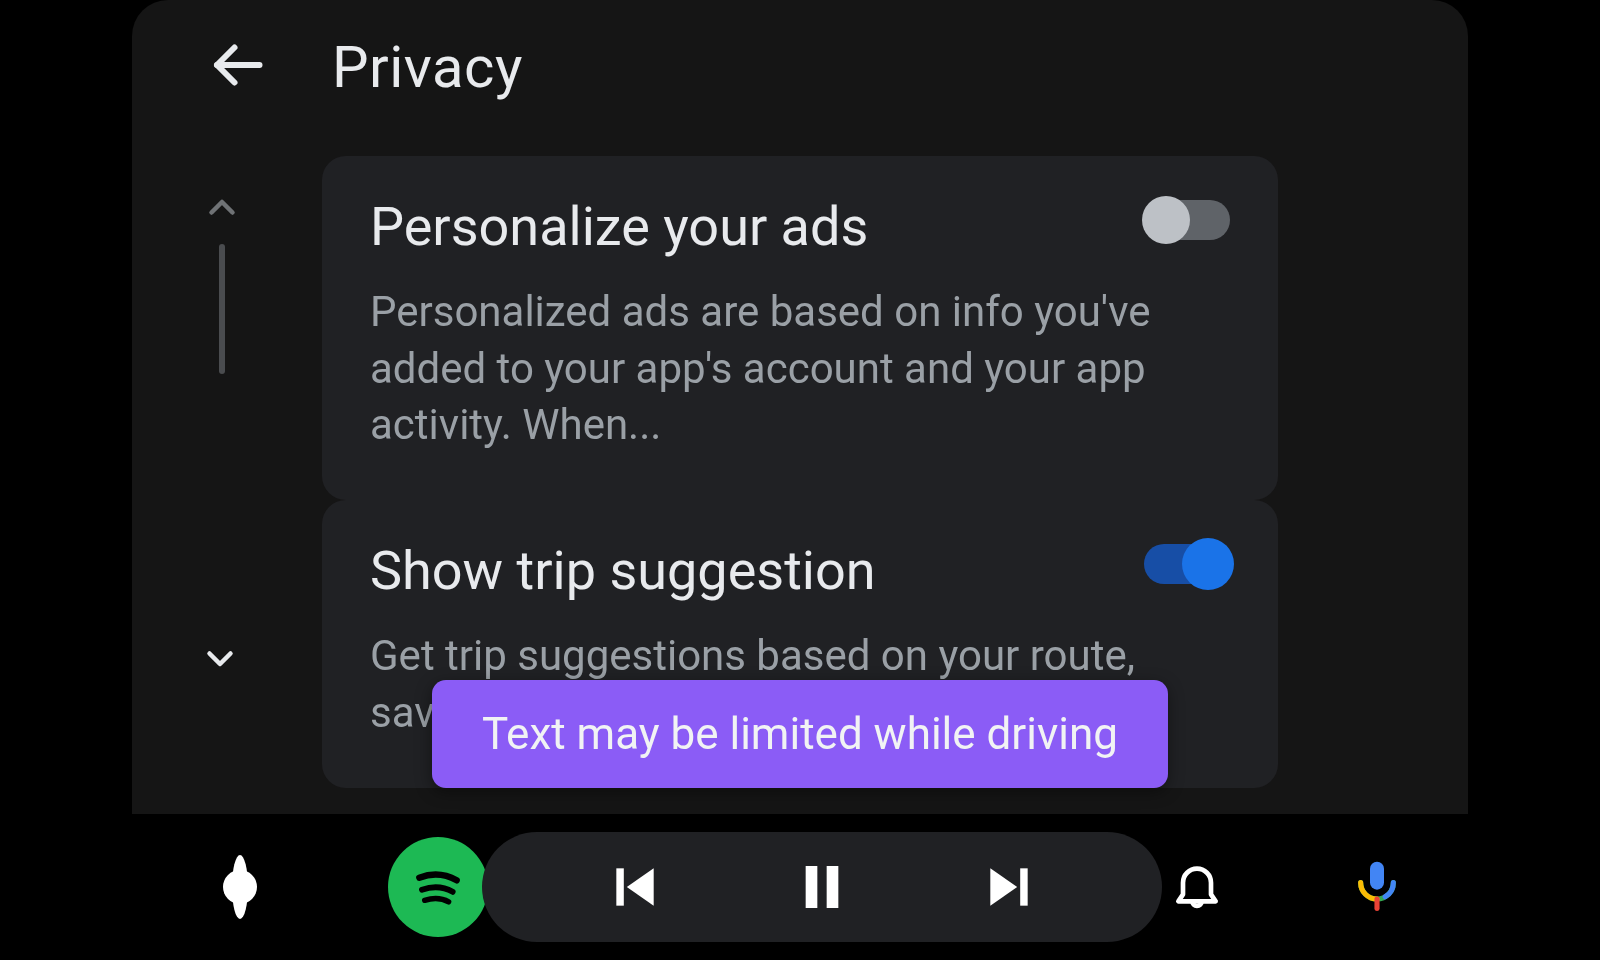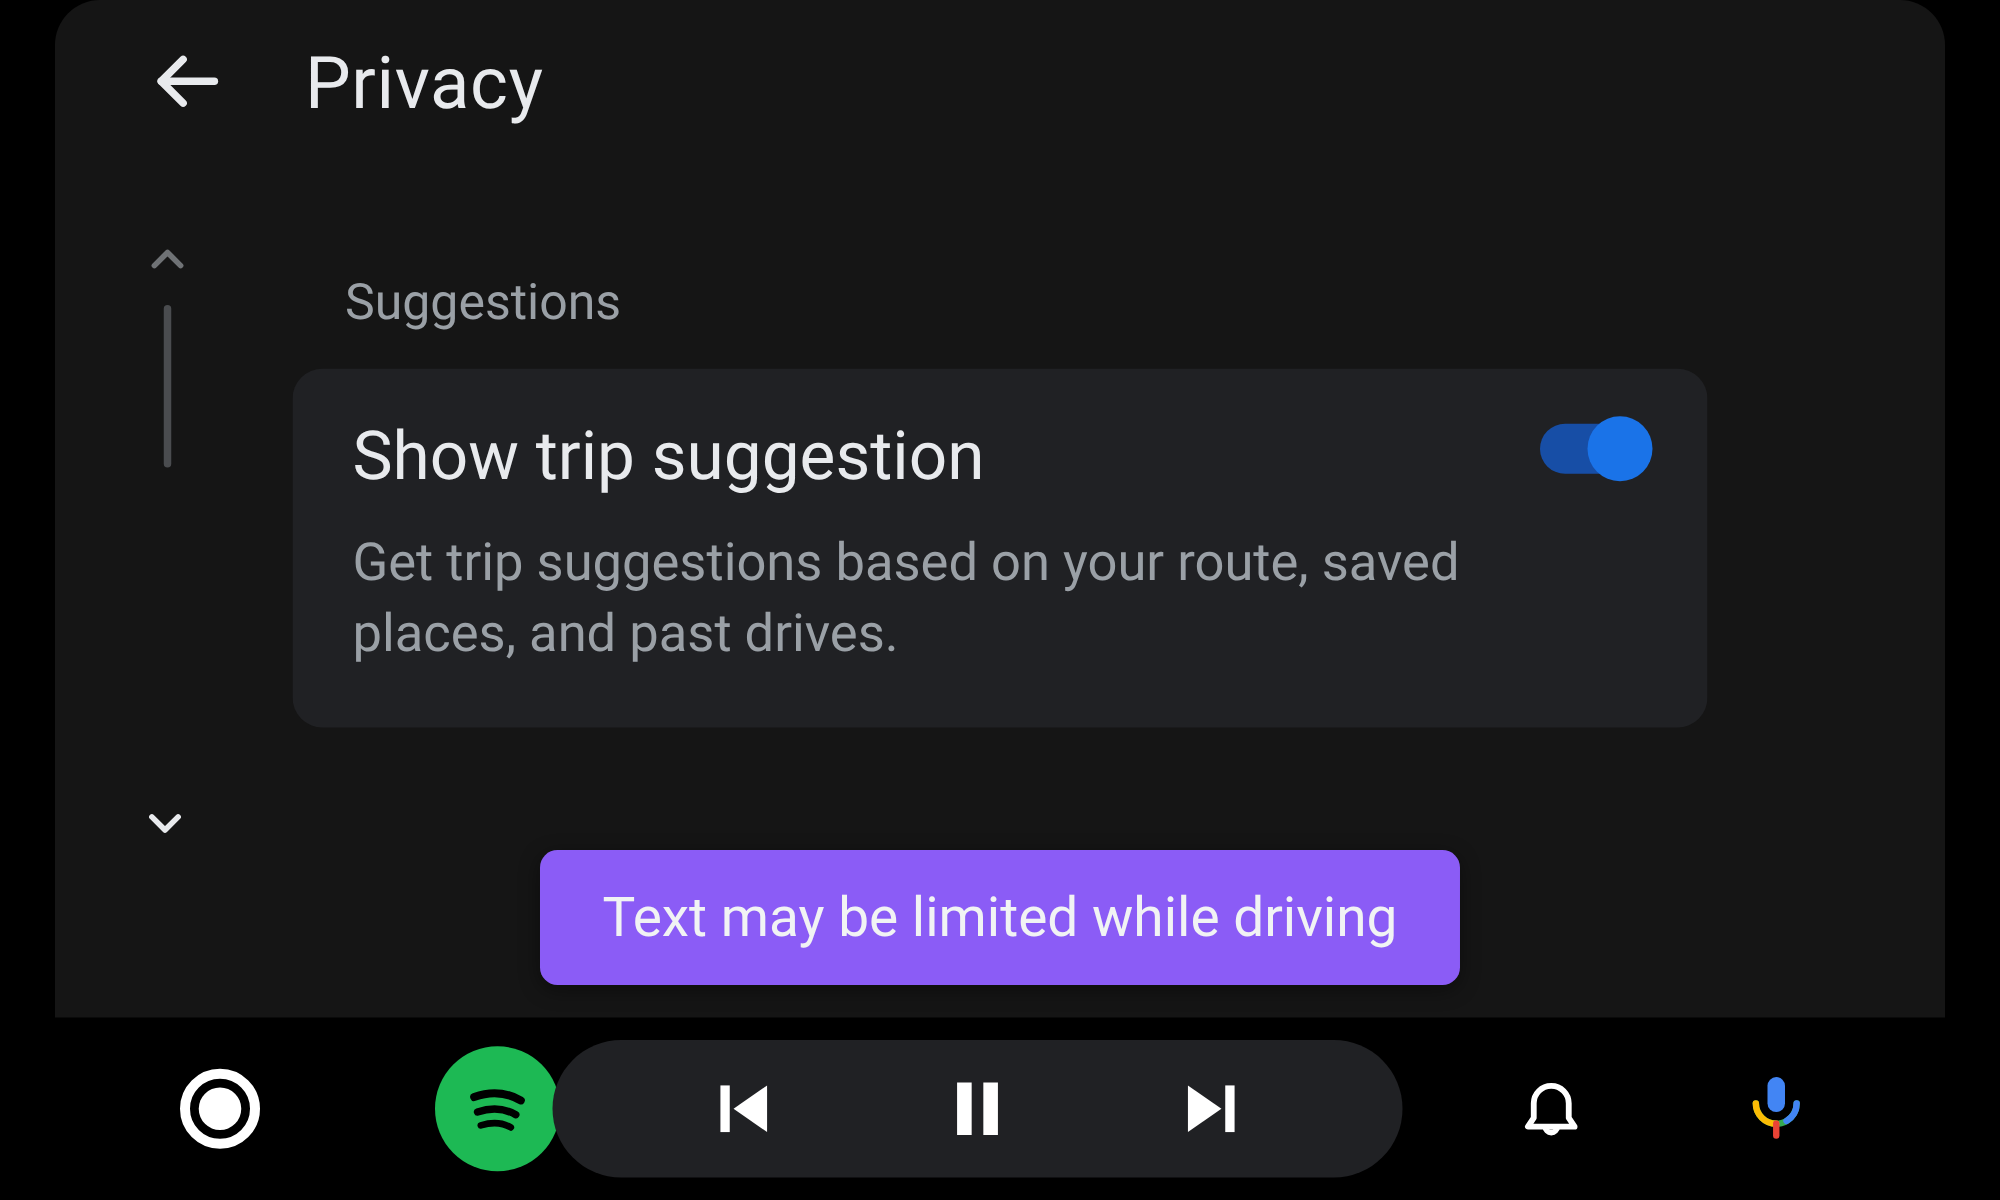--- a/index.html
+++ b/index.html
@@ -4,21 +4,21 @@
 <style>
   * { box-sizing: border-box; margin: 0; padding: 0; }
   html, body { width: 100%; height: 100%; }
   body {
     background: #000;
     font-family: Roboto, "Segoe UI", Arial, sans-serif;
     color: #e8eaed;
     overflow: hidden;
   }
   .stage {
-    width: 1512px;
+    width: 1336px;
     height: 960px;
     margin: 0 auto;
     position: relative;
     background: #000;
   }
   .surface {
     position: absolute;
     left: 0; right: 0; top: 0; bottom: 0;
     background: #151515;
     border-radius: 36px;
@@ -247,22 +247,28 @@
     <div class="chev-down-wrap">
       <div class="chev">
         <svg viewBox="0 0 24 24" fill="none" stroke="#e8eaed" stroke-width="3" stroke-linecap="round" stroke-linejoin="round">
           <polyline points="5 9 12 16 19 9"></polyline>
         </svg>
       </div>
     </div>
 
     <div class="content">
 
-
-      <div class="section-label">Suggestions</div>
+      <div class="card">
+        <div class="card-title">Personalize your ads</div>
+        <div class="card-desc">Personalized ads are based on info you've added to your app's account and your app activity. When...</div>
+        <div class="toggle off">
+          <div class="knob"></div>
+        </div>
+      </div>
+
 
       <div class="card">
         <div class="card-title">Show trip suggestion</div>
         <div class="card-desc">Get trip suggestions based on your route, saved places, and past drives.</div>
         <div class="toggle on">
           <div class="knob"></div>
         </div>
       </div>
 
     </div>

